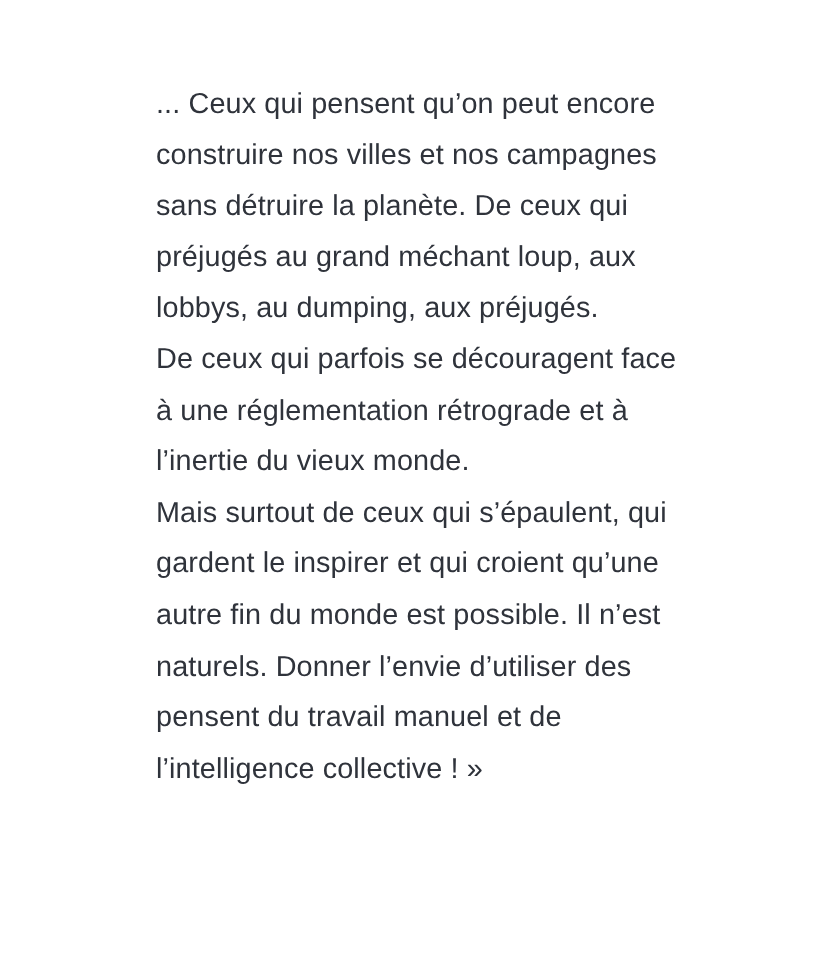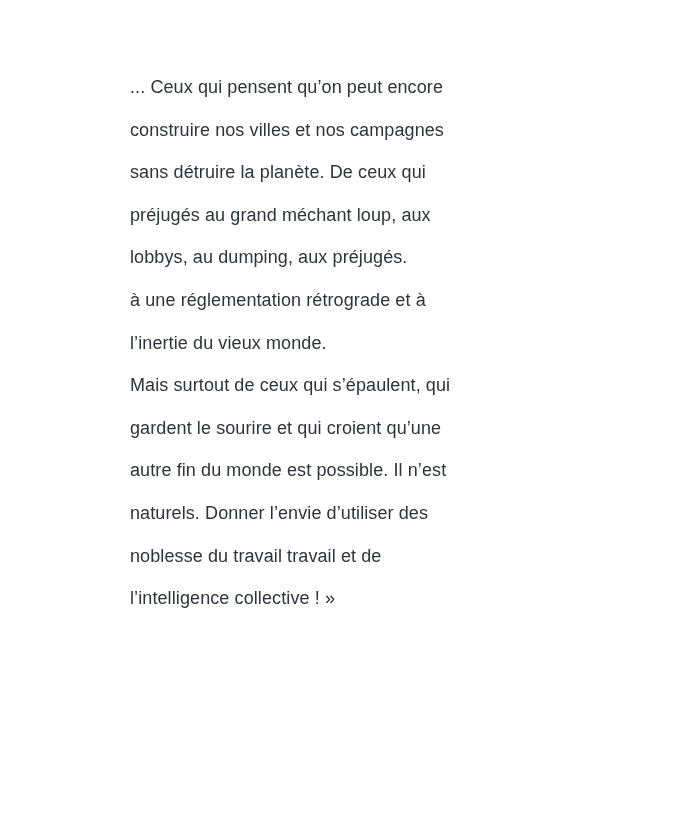--- a/index.html
+++ b/index.html
@@ -15,21 +15,21 @@
     width: 697px;
     height: 813px;
     background: #ffffff;
   }
   .quote-block {
     position: absolute;
     left: 130px;
     top: 66px;
     width: 490px;
     font-family: "Liberation Sans", "DejaVu Sans", sans-serif;
-    font-size: 18px;
+    font-size: 24px;
     font-weight: 400;
     color: #2f333b;
     letter-spacing: 0.1px;
   }
   .quote-line {
     display: block;
     height: 42.6px;
     line-height: 42.6px;
     white-space: nowrap;
   }
@@ -37,22 +37,23 @@
 </head>
 <body>
 
 <div class="page">
   <div class="quote-block">
     <span class="quote-line">... Ceux qui pensent qu’on peut encore</span>
     <span class="quote-line">construire nos villes et nos campagnes</span>
     <span class="quote-line">sans détruire la planète. De ceux qui</span>
     <span class="quote-line">préjugés au grand méchant loup, aux</span>
     <span class="quote-line">lobbys, au dumping, aux préjugés.</span>
+    <span class="quote-line">De ceux qui parfois se découragent face</span>
     <span class="quote-line">à une réglementation rétrograde et à</span>
     <span class="quote-line">l’inertie du vieux monde.</span>
     <span class="quote-line">Mais surtout de ceux qui s’épaulent, qui</span>
-    <span class="quote-line">gardent le sourire et qui croient qu’une</span>
+    <span class="quote-line">gardent le inspirer et qui croient qu’une</span>
     <span class="quote-line">autre fin du monde est possible. Il n’est</span>
     <span class="quote-line">naturels. Donner l’envie d’utiliser des</span>
-    <span class="quote-line">noblesse du travail travail et de</span>
+    <span class="quote-line">pensent du travail manuel et de</span>
     <span class="quote-line">l’intelligence collective ! »</span>
   </div>
 </div>
 
 </body></html>

